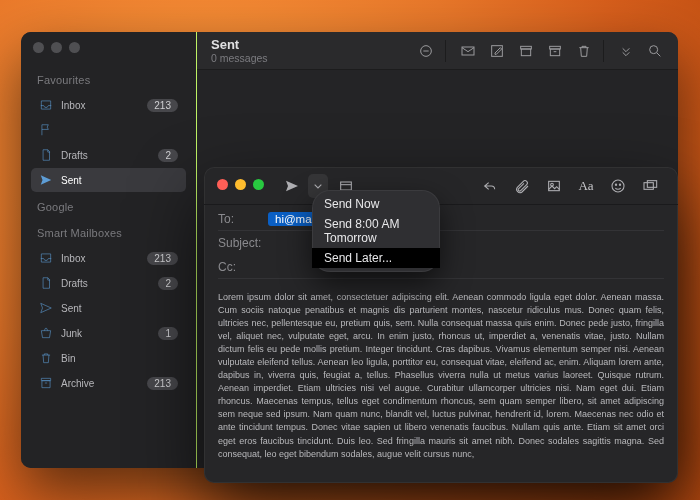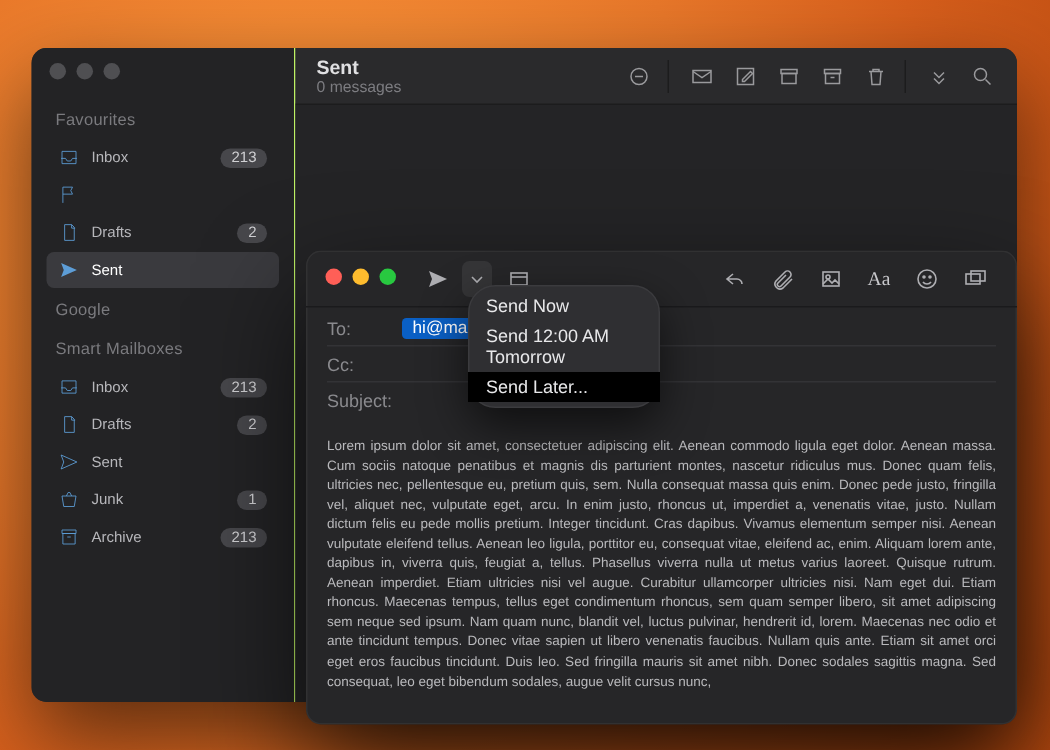--- a/index.html
+++ b/index.html
@@ -196,20 +196,28 @@
           <svg viewBox="0 0 24 24">
             <path fill="none" stroke="currentColor" d="M4 8h16l-2 12H6zM9 8l2-4h2l2 4"></path>
           </svg>
         </span>
       <span class="label">Junk</span>
       <span class="sb-badge">1</span>
     </div>
     <div class="sb-item">
       <span class="sb-icon">
           <svg viewBox="0 0 24 24">
+            <path fill="none" stroke="currentColor" d="M5 7h14M9 7V5h6v2M7 7l1 13h8l1-13"></path>
+          </svg>
+        </span>
+      <span class="label">Bin</span>
+    </div>
+    <div class="sb-item">
+      <span class="sb-icon">
+          <svg viewBox="0 0 24 24">
             <path fill="none" stroke="currentColor" d="M4 4h16v4H4zM5 8h14v12H5zM10 12h4"></path>
           </svg>
         </span>
       <span class="label">Archive</span>
       <span class="sb-badge">213</span>
     </div>
   </div>
 
   <div class="content-col">
     <div class="titlebar">
@@ -327,27 +335,27 @@
           <rect x="3" y="7" width="14" height="10"></rect>
           <rect x="8" y="4" width="14" height="10"></rect>
         </svg>
       </div>
   </div>
   <div class="c-headers">
     <div class="c-row">
       <span class="lbl">To:</span>
       <span class="token">hi@maketech</span>
     </div>
+    <div class="c-row" style="border-bottom:none">
+      <span class="lbl" style="width:auto">Subject:</span>
+    </div>
     <div class="c-row">
       <span class="lbl">Cc:</span>
     </div>
-    <div class="c-row" style="border-bottom:none">
-      <span class="lbl" style="width:auto">Subject:</span>
-    </div>
   </div>
   <div class="c-body">Lorem ipsum dolor sit amet, consectetuer adipiscing elit. Aenean commodo ligula eget dolor. Aenean massa. Cum sociis natoque penatibus et magnis dis parturient montes, nascetur ridiculus mus. Donec quam felis, ultricies nec, pellentesque eu, pretium quis, sem. Nulla consequat massa quis enim. Donec pede justo, fringilla vel, aliquet nec, vulputate eget, arcu. In enim justo, rhoncus ut, imperdiet a, venenatis vitae, justo. Nullam dictum felis eu pede mollis pretium. Integer tincidunt. Cras dapibus. Vivamus elementum semper nisi. Aenean vulputate eleifend tellus. Aenean leo ligula, porttitor eu, consequat vitae, eleifend ac, enim. Aliquam lorem ante, dapibus in, viverra quis, feugiat a, tellus. Phasellus viverra nulla ut metus varius laoreet. Quisque rutrum. Aenean imperdiet. Etiam ultricies nisi vel augue. Curabitur ullamcorper ultricies nisi. Nam eget dui. Etiam rhoncus. Maecenas tempus, tellus eget condimentum rhoncus, sem quam semper libero, sit amet adipiscing sem neque sed ipsum. Nam quam nunc, blandit vel, luctus pulvinar, hendrerit id, lorem. Maecenas nec odio et ante tincidunt tempus. Donec vitae sapien ut libero venenatis faucibus. Nullam quis ante. Etiam sit amet orci eget eros faucibus tincidunt. Duis leo. Sed fringilla mauris sit amet nibh. Donec sodales sagittis magna. Sed consequat, leo eget bibendum sodales, augue velit cursus nunc,</div>
 </div>
 
 <div class="dropdown">
   <div class="dd-item">Send Now</div>
-  <div class="dd-item">Send 12:00 AM Tomorrow</div>
+  <div class="dd-item">Send 8:00 AM Tomorrow</div>
   <div class="dd-item hi">Send Later...</div>
 </div>
 
 </body></html>

